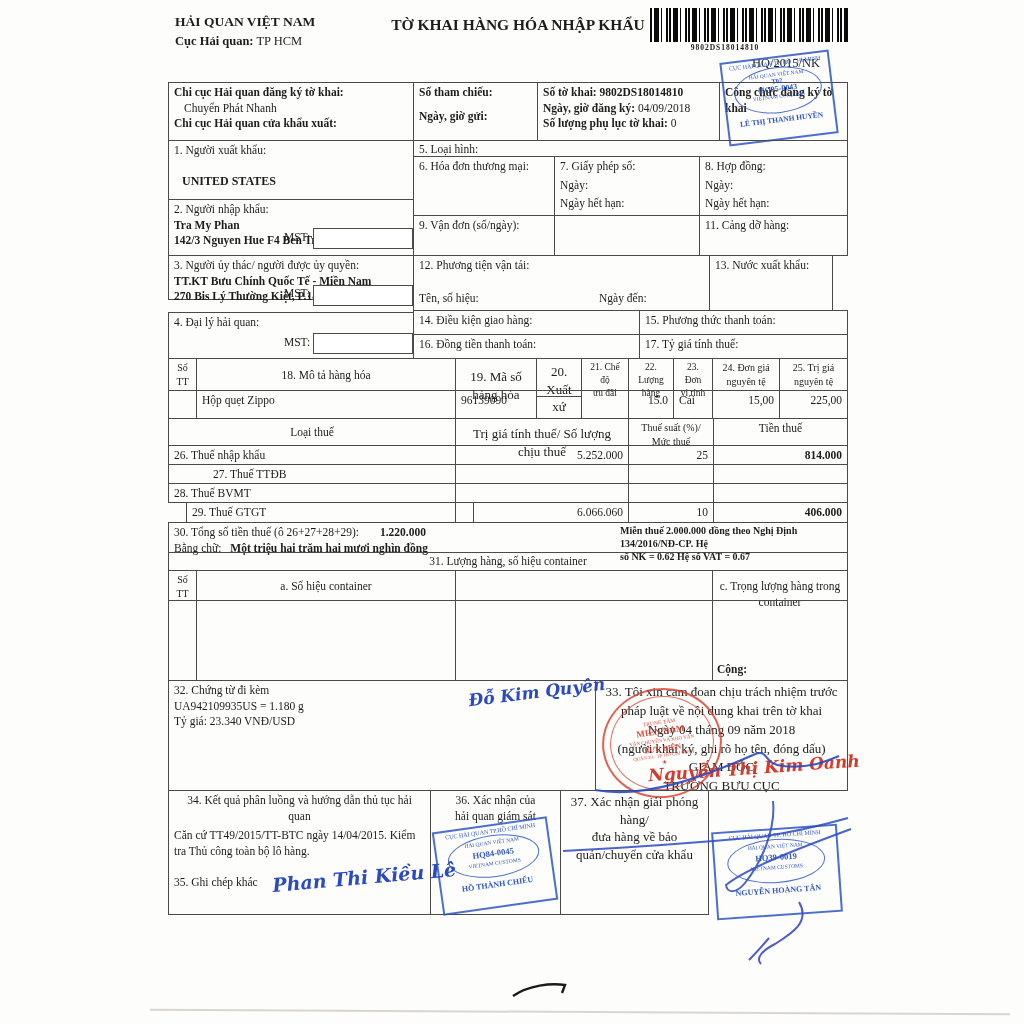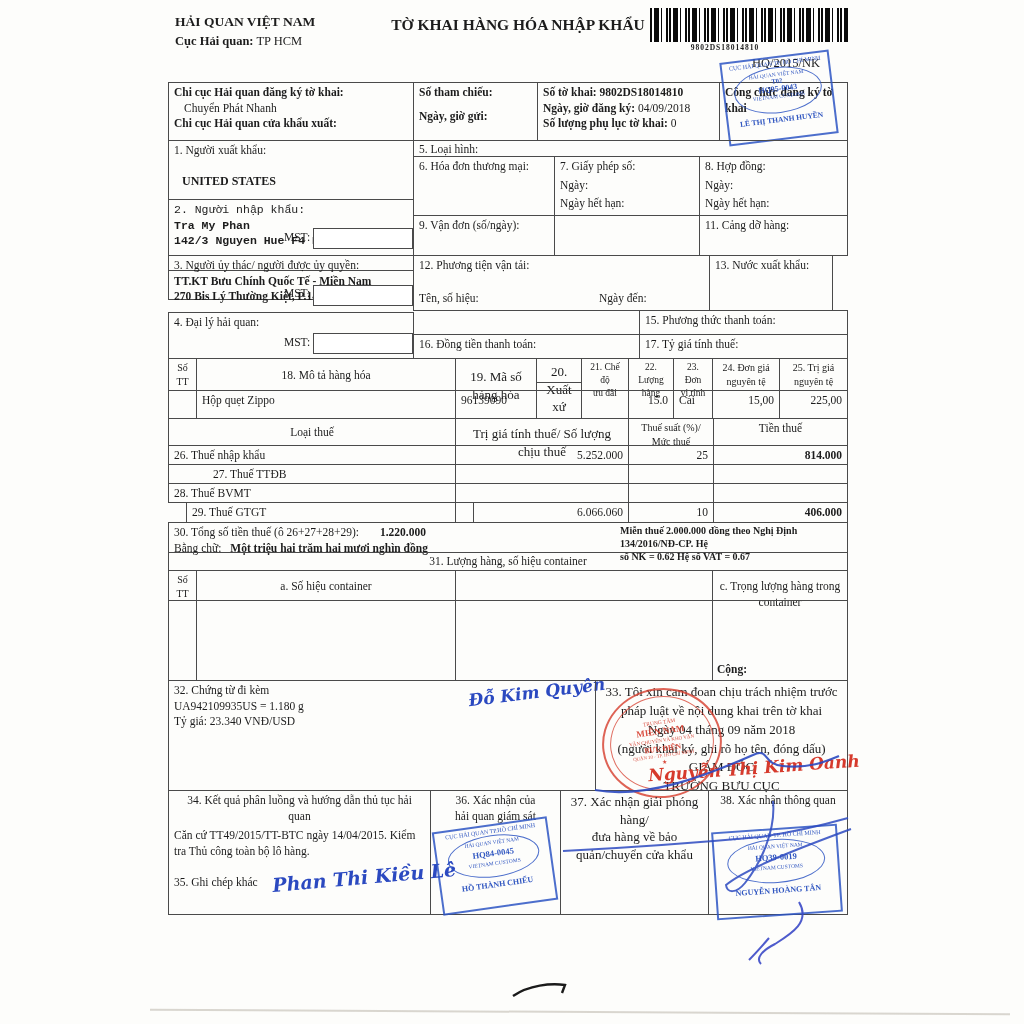--- a/index.html
+++ b/index.html
@@ -70,21 +70,21 @@
       <div class="b" style="font-size:8px;">HQ95-0043</div>
       <div style="font-size:5.5px;">VIETNAM CUSTOMS</div>
     </div>
     <div class="b" style="font-size:7.5px;margin-top:2px;">LÊ THỊ THANH HUYỀN</div>
   </div>
 
   <div class="cell" style="left:168px;top:140px;width:246px;height:60px;">
     <div>1. Người xuất khẩu:</div>
     <div class="b" style="margin-top:14px;padding-left:8px;font-size:12px;">UNITED STATES</div>
   </div>
-  <div class="cell" style="left:168px;top:199px;width:246px;height:72px;font-family:Liberation Mono, monospace;">
+  <div class="cell" style="left:168px;top:199px;width:246px;height:57px;">
     <div>2. Người nhập khẩu:</div>
     <div class="b">Tra My Phan</div>
     <div class="b">142/3 Nguyen Hue F4 Ben Tre</div>
   </div>
   <div class="mstlabel" style="left:284px;top:231px;">MST:</div>
   <div class="mstbox" style="left:313px;top:228px;"></div>
 
   <div class="cell" style="left:168px;top:255px;width:246px;height:45px;">
     <div>3. Người ủy thác/ người được ủy quyền:</div>
     <div class="b">TT.KT Bưu Chính Quốc Tế - Miền Nam</div>
@@ -116,31 +116,32 @@
   <div class="cell" style="left:413px;top:215px;width:142px;height:41px;">9. Vận đơn (số/ngày):</div>
   <div class="cell" style="left:699px;top:215px;width:149px;height:41px;">11. Cảng dỡ hàng:</div>
 
   <div class="cell" style="left:413px;top:255px;width:297px;height:56px;">
     <div>12. Phương tiện vận tải:</div>
     <div style="position:absolute;left:5px;bottom:3px;">Tên, số hiệu:</div>
     <div style="position:absolute;left:185px;bottom:3px;">Ngày đến:</div>
   </div>
   <div class="cell" style="left:709px;top:255px;width:124px;height:56px;">13. Nước xuất khẩu:</div>
 
+  <div class="cell" style="left:413px;top:310px;width:227px;height:25px;">14. Điều kiện giao hàng:</div>
   <div class="cell" style="left:639px;top:310px;width:209px;height:25px;">15. Phương thức thanh toán:</div>
   <div class="cell" style="left:413px;top:334px;width:227px;height:25px;">16. Đồng tiền thanh toán:</div>
   <div class="cell" style="left:639px;top:334px;width:209px;height:25px;">17. Tỷ giá tính thuế:</div>
 
   <div class="cell ctr f10" style="left:168px;top:358px;width:29px;height:33px;">
     <div>Số</div>
     <div>TT</div>
   </div>
   <div class="cell ctr" style="left:196px;top:358px;width:260px;height:33px;padding-top:9px;">18. Mô tả hàng hóa</div>
   <div class="cell ctr f105" style="left:455px;top:358px;width:82px;height:33px;padding-top:9px;">19. Mã số hàng hóa</div>
-  <div class="cell ctr f105" style="left:536px;top:358px;width:46px;height:25px;padding-top:4px;">20. Xuất xứ</div>
+  <div class="cell ctr f105" style="left:536px;top:358px;width:46px;height:39px;padding-top:4px;">20. Xuất xứ</div>
   <div class="cell ctr f9" style="left:581px;top:358px;width:48px;height:33px;">
     <div>21. Chế độ</div>
     <div>ưu đãi</div>
   </div>
   <div class="cell ctr f9" style="left:628px;top:358px;width:46px;height:33px;">
     <div>22. Lượng</div>
     <div>hàng</div>
   </div>
   <div class="cell ctr f9" style="left:673px;top:358px;width:40px;height:33px;">
     <div>23. Đơn</div>
@@ -271,23 +272,20 @@
       <div style="font-size:5.5px;margin-top:2px;">VIETNAM CUSTOMS</div>
     </div>
     <div class="b" style="font-size:8px;margin-top:3px;">HỒ THÀNH CHIẾU</div>
   </div>
 
   <div class="cell ctr f105" style="left:560px;top:790px;width:149px;height:125px;">
     <div>37. Xác nhận giải phóng hàng/</div>
     <div>đưa hàng về bảo quản/chuyển cửa khẩu</div>
   </div>
 
-  <div class="cell ctr" style="left:708px;top:790px;width:140px;height:125px;">
-    <div>38. Xác nhận thông quan</div>
-  </div>
   <div class="bstamp" style="left:714px;top:828px;width:126px;height:88px;transform:rotate(-4deg);">
     <div style="font-size:6px;">CỤC HẢI QUAN TP. HỒ CHÍ MINH</div>
     <div class="ell" style="width:98px;height:44px;">
       <div style="font-size:5.5px;">HẢI QUAN VIỆT NAM</div>
       <div class="b" style="font-size:8.5px;margin-top:3px;">HQ39-0019</div>
       <div style="font-size:5.5px;margin-top:2px;">VIETNAM CUSTOMS</div>
     </div>
     <div class="b" style="font-size:8px;margin-top:3px;">NGUYỄN HOÀNG TÂN</div>
   </div>
 

